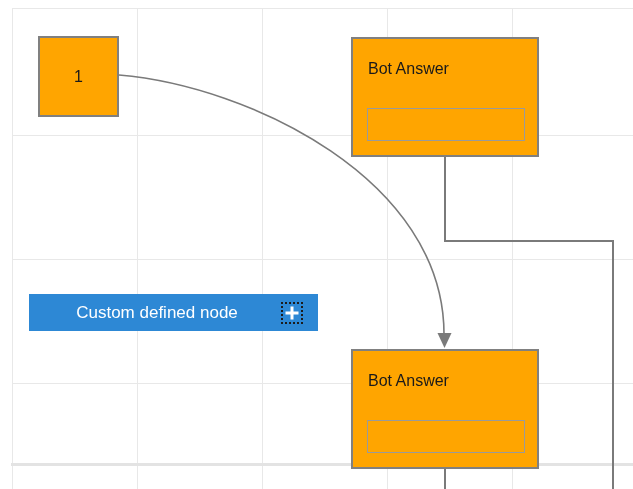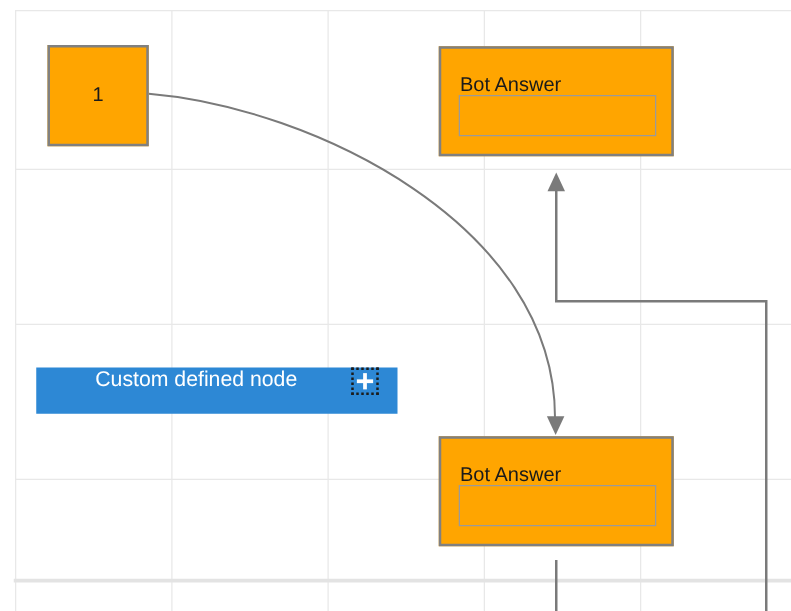--- a/index.html
+++ b/index.html
@@ -17,37 +17,37 @@
     position: absolute;
     background: #FFA500;
     border: 2px solid #808080;
     box-sizing: border-box;
   }
   .start-node {
     left: 38px; top: 36px; width: 81px; height: 81px;
     display: flex; align-items: center; justify-content: center;
     font-size: 16px; color: #1a1a1a;
   }
-  .bot-node { width: 188px; height: 88px; }
+  .bot-node { width: 188px; height: 120px; }
   .bot-node-top { left: 351px; top: 37px; }
   .bot-node-bottom { left: 351px; top: 349px; }
   .bot-title {
     position: absolute; left: 15px; top: 21px;
     font-size: 16px; color: #1a1a1a; white-space: nowrap;
   }
   .bot-field {
     position: absolute; left: 14px; right: 12px; bottom: 14px; height: 33px;
     border: 1px solid #9a9a9a; box-sizing: border-box;
     background: transparent;
   }
 
   .custom-node {
     position: absolute; left: 29px; top: 294px; width: 289px; height: 37px;
     background: #2D88D5;
-    display: flex; align-items: flex-start;
+    display: flex; align-items: center;
     color: #ffffff; font-size: 17px;
   }
   .custom-label { flex: 1 1 auto; text-align: center; padding-left: 4px; }
   .plus-icon {
     position: relative; flex: 0 0 auto;
     width: 22px; height: 22px; margin-right: 15px;
     border: 2px dotted #1c1c1c; box-sizing: border-box;
   }
   .plus-h, .plus-v {
     position: absolute; left: 50%; top: 50%;

